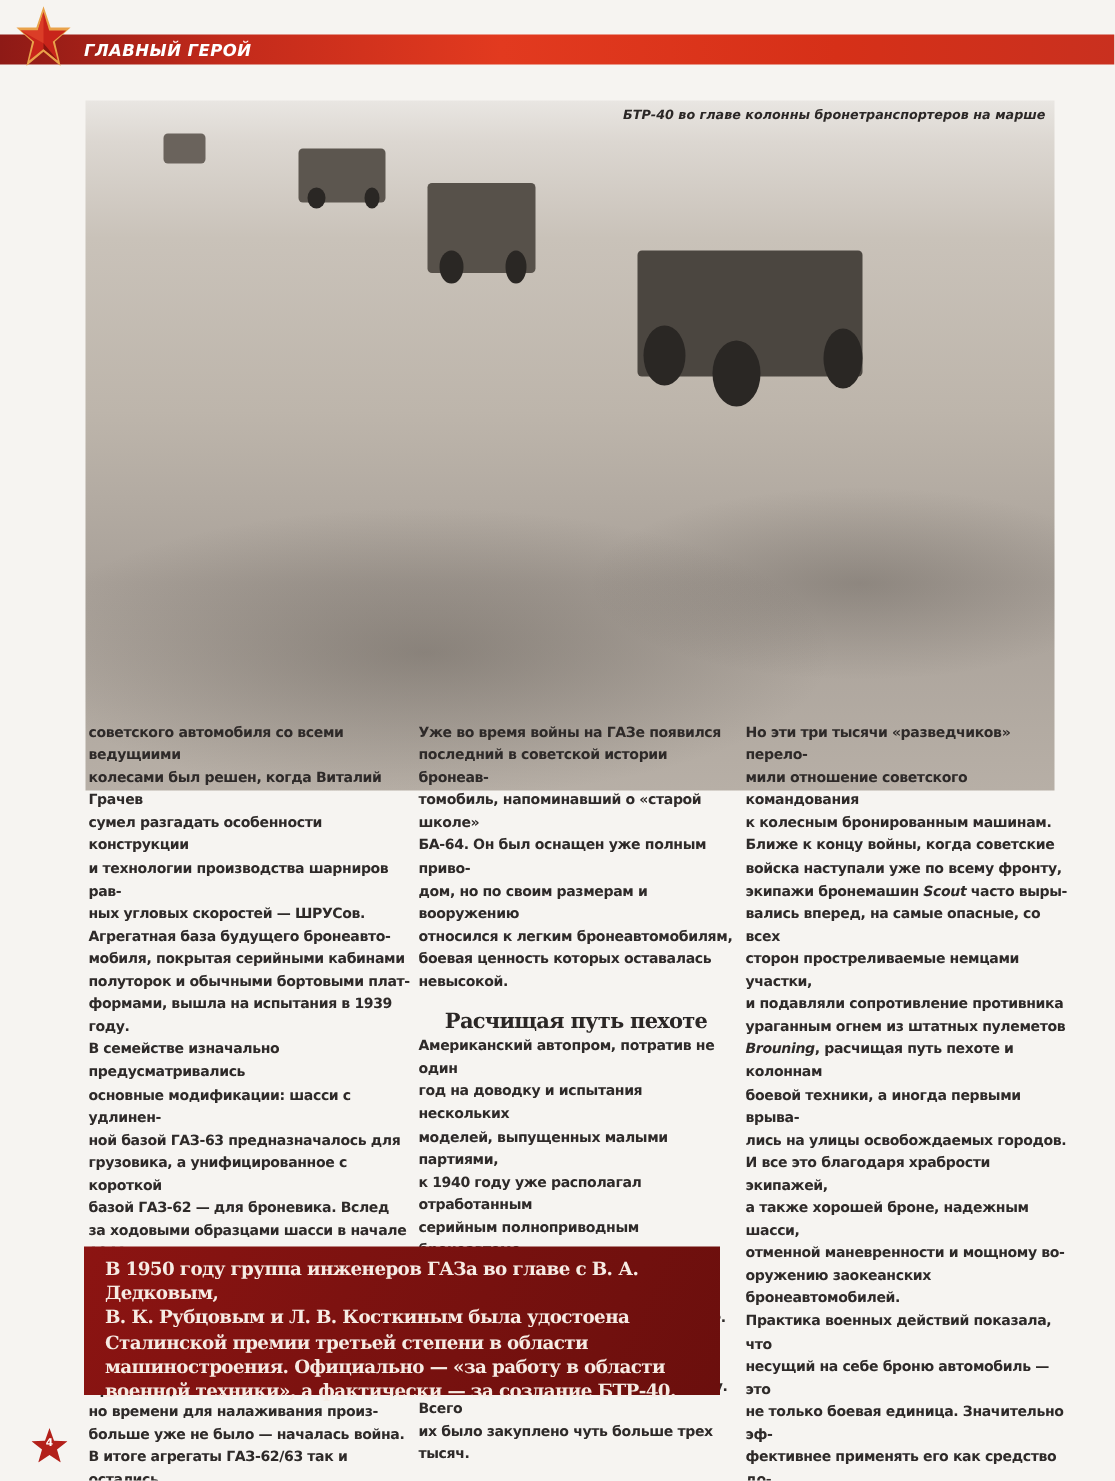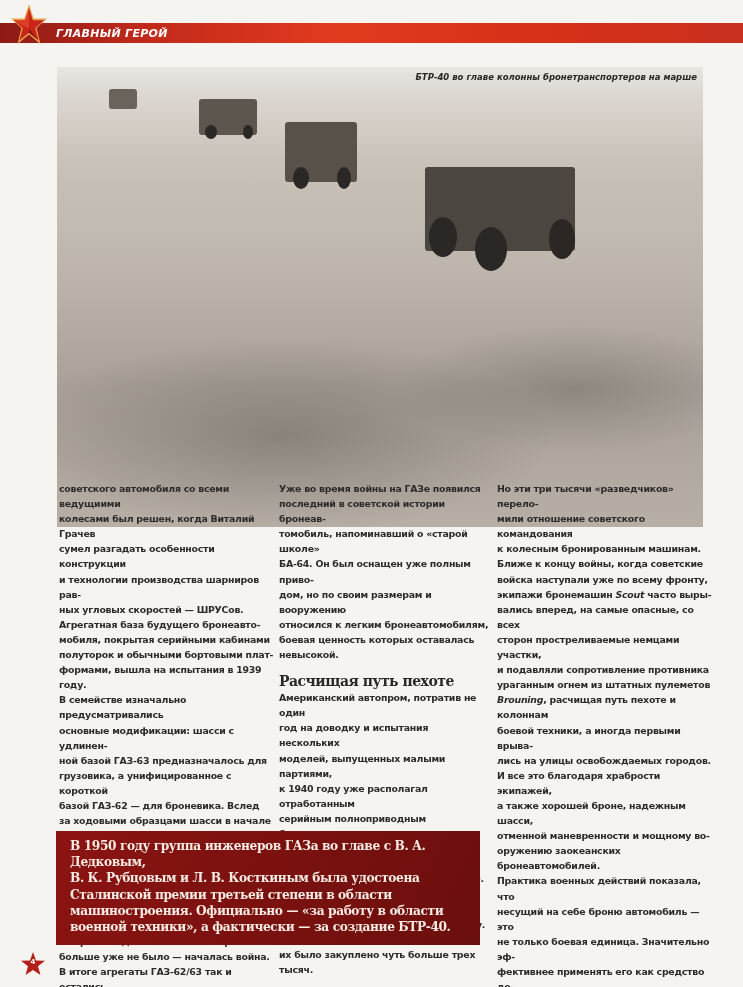--- a/index.html
+++ b/index.html
@@ -39,24 +39,24 @@
     font-family: "DejaVu Sans", sans-serif; font-size: 9.4px; line-height: 15.1px;
     color: #2e2a29; letter-spacing: -0.25px;
   }
   .col1 { left: 59px; width: 218px; }
   .col2 { left: 279px; width: 210px; }
   .col3 { left: 497px; width: 216px; }
   .col p { margin: 0; white-space: pre-line; font-weight: bold; }
   .col em { font-style: italic; }
   .section-heading {
     font-family: "DejaVu Serif", serif; font-weight: bold; font-size: 14px;
-    line-height: 18px; color: #2b2726; margin: 10px 0 0 0; letter-spacing: -0.5px;
+    line-height: 18px; color: #2b2726; margin: 10px 0 0 0; letter-spacing: -0.5px; text-align: center;
   }
   .quote-box {
-    position: absolute; left: 56px; top: 831px; width: 424px; height: 114px;
+    position: absolute; left: 56px; top: 831px; width: 424px; height: 99px;
     background: linear-gradient(115deg, #8c1412 0%, #7d1210 40%, #6b0f0d 100%);
     box-sizing: border-box; padding: 7px 12px 0 14px;
   }
   .quote-text {
     font-family: "DejaVu Serif", serif; font-weight: bold; font-size: 12.2px;
     line-height: 16.2px; color: #f6ebe3; letter-spacing: -0.4px; margin: 0;
     white-space: pre-line;
   }
   .page-star { position: absolute; left: 21px; top: 952px; width: 24px; height: 23px; }
   .page-number {

